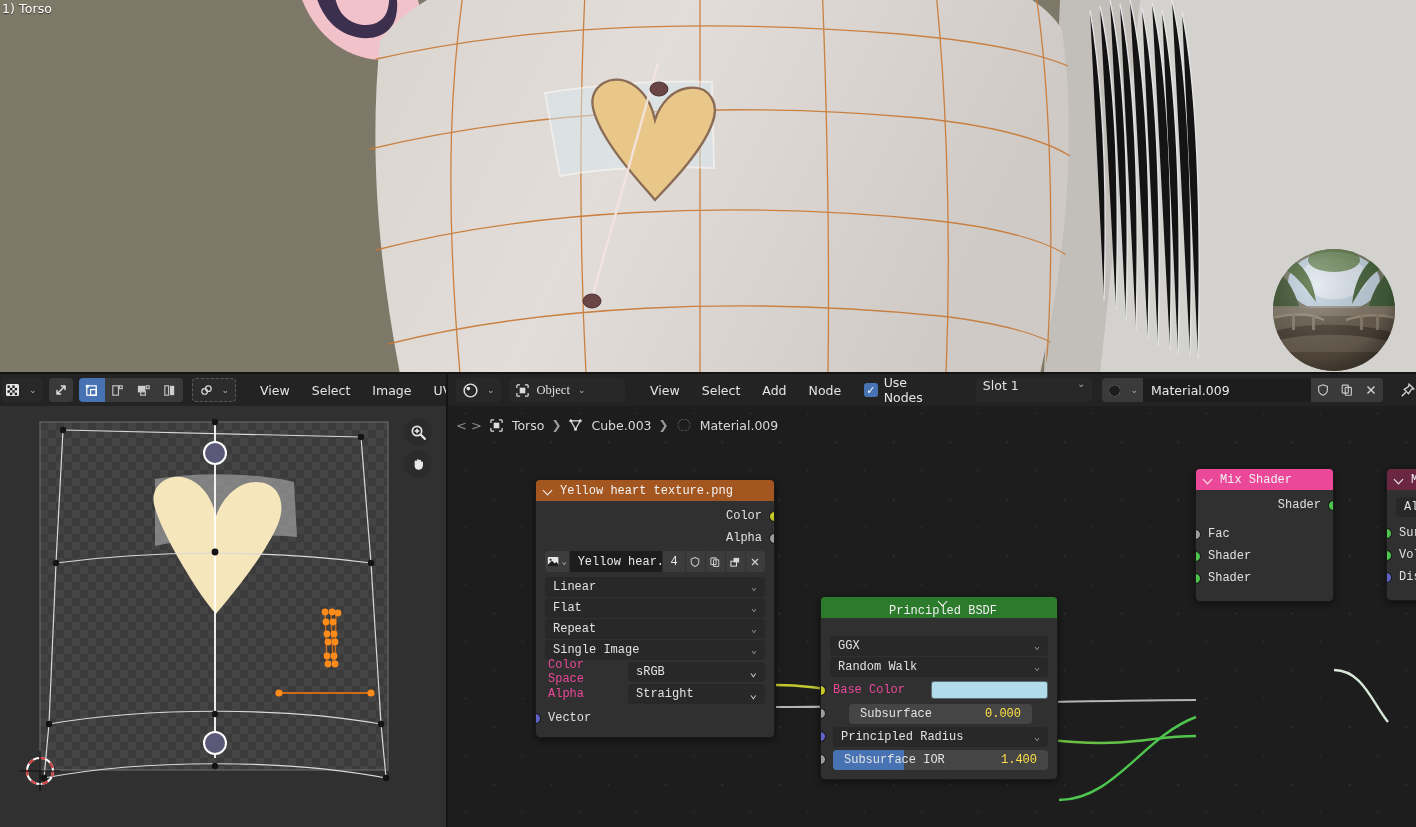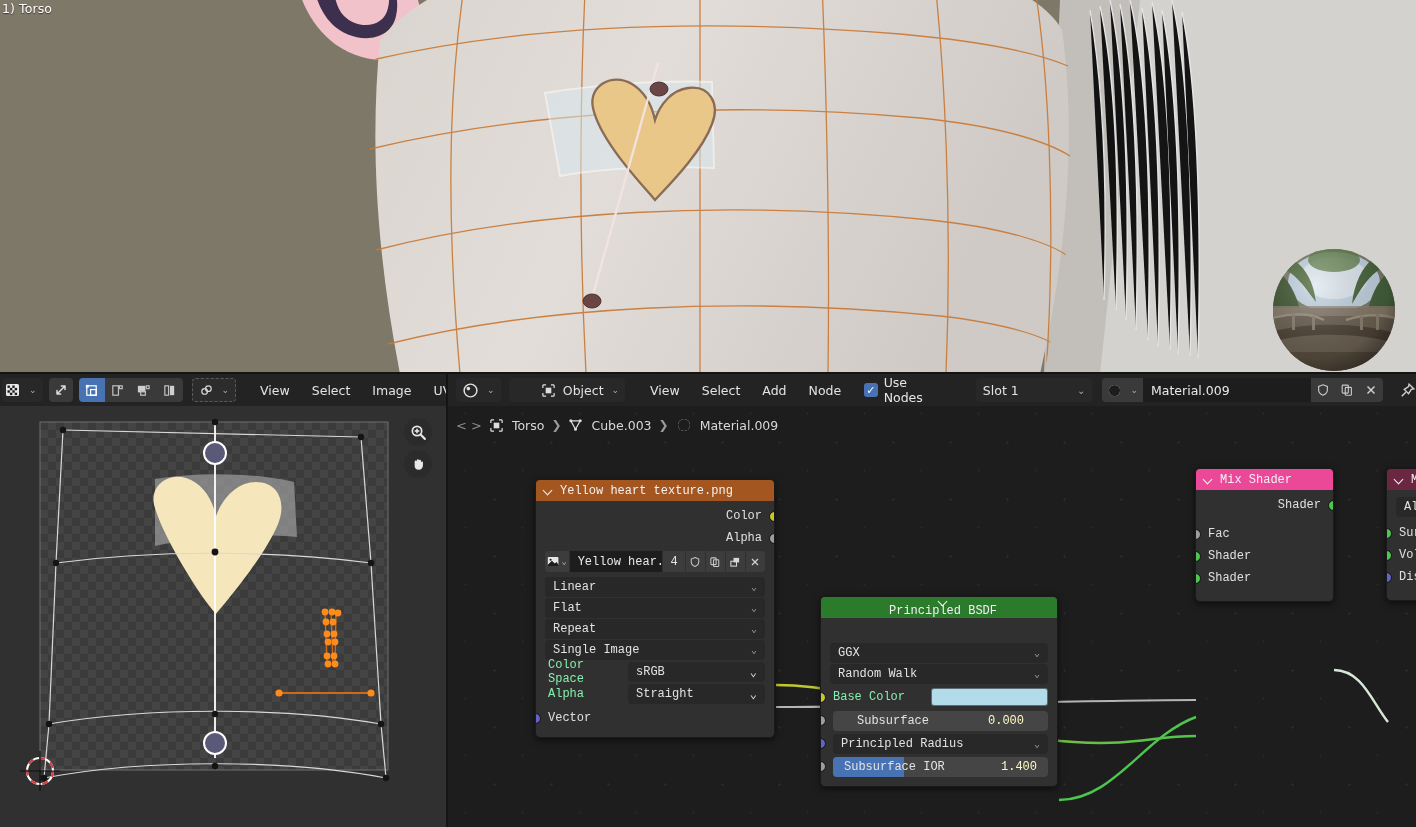--- a/index.html
+++ b/index.html
@@ -121,21 +121,21 @@
   
   .cbox {
     width: 14px; height: 14px; border-radius: 3px; background: #4772b3;
     display: inline-flex; align-items: center; justify-content: center;
     color: #fff; font-size: 11px; line-height: 1;
   }
 
   
   .select-box {
     height: 24px; background: #282828; border-radius: 4px;
-    display: inline-flex; align-items: center; justify-content: space-between;
+    display: inline-flex; justify-content: space-between;
     padding: 0 7px; color: #e3e3e3; font-size: 12.5px;
   }
   .name-field {
     height: 24px; background: #1d1d1d; border-radius: 0;
     display: inline-flex; align-items: center; padding: 0 8px;
     color: #e9e9e9; font-size: 12.5px;
   }
   .mini-btn {
     height:24px; width:24px; background:#3a3a3a; color:#c8c8c8;
     display:inline-flex; align-items:center; justify-content:center;
@@ -185,23 +185,23 @@
   .lbl { font-size: 12px; color: #e0e0e0; }
 
   .nfield {
     height: 20px; background: #282828; border-radius: 4px;
     display: flex; align-items: center; justify-content: space-between;
     padding: 0 8px; font-size: 12px; color: #e2e2e2;
     margin: 1px 9px;
   }
   .nfield .caret { color: #a8a8a8; font-size: 10px; }
   .nfield.slider { background:#454545; justify-content: space-between; }
-  .nfield.slider .v { color:#fef9c3; }
+  .nfield.slider .v { color:#fde047; }
   .nprop { display:flex; align-items:center; height:22px; padding: 0 9px 0 12px; gap: 6px; }
-  .nprop .pl { font-size:12px; color:#86efac; flex: 0 0 auto; }
+  .nprop .pl { font-size:12px; color:#ec4899; flex: 0 0 auto; }
   .nprop .pf {
     flex: 1 1 auto; height: 20px; background:#282828; border-radius:4px;
     display:flex; align-items:center; justify-content:space-between; padding:0 8px;
     font-size:12px; color:#e2e2e2;
   }
   .swatch { height: 18px; border-radius: 3px; border: 1px solid #15151590; }
 
   
   .dbstrip { display:flex; align-items:center; margin: 2px 9px 5px 9px; height: 21px; gap: 1px; }
   .dbstrip .ic {
@@ -525,21 +525,21 @@
 
     <div id="sh-header">
       <div class="dropdown">
         <svg width="17" height="17" viewBox="0 0 16 16">
           <circle cx="8" cy="8" r="6" fill="none" stroke="#e0e0e0" stroke-width="1.4"></circle>
           <circle cx="6" cy="6.2" r="1.7" fill="#e0e0e0"></circle>
         </svg>
         <span class="caret">⌄</span>
       </div>
 
-      <div class="dropdown" style="margin-left:8px; width:120px; justify-content:flex-end;">
+      <div class="dropdown" style="margin-left:8px; width:120px; justify-content:flex-start;font-family:Liberation Serif, serif;">
         <span style="display:flex;align-items:center;gap:7px;">
           <svg width="15" height="15" viewBox="0 0 16 16">
             <path d="M2 2 h3.4 M2 2 v3.4 M14 2 h-3.4 M14 2 v3.4 M2 14 h3.4 M2 14 v-3.4 M14 14 h-3.4 M14 14 v-3.4" stroke="#dcdcdc" stroke-width="1.3" fill="none"></path>
             <rect x="5" y="5" width="6" height="6" fill="#dcdcdc"></rect>
           </svg>
           <span>Object</span>
         </span>
         <span class="caret">⌄</span>
       </div>
 
@@ -710,38 +710,38 @@
         </div>
       </div>
 
       <div class="node" id="n-bsdf" style="left:366px; top:190px; width:238px;">
         <div class="node-head bsdf">
           <span class="chev"></span>
           <span>Principled BSDF</span>
         </div>
         <div class="node-body">
 
-          <div class="nfield" style="margin-top:21px;">
+          <div class="nfield" style="margin-top:14px;">
             <span>GGX</span>
             <span class="caret">⌄</span>
           </div>
           <div class="nfield">
             <span>Random Walk</span>
             <span class="caret">⌄</span>
           </div>
 
           <div class="nprop" style="height:24px;position:relative;">
             <span class="socket sk-yellow" style="left:-6px;"></span>
             <span class="pl" style="width:92px;">Base Color</span>
             <span class="swatch" style="flex:1 1 auto; background:#b3dcea;"></span>
           </div>
 
           <div style="position:relative;height:23px;padding:0 9px 0 12px;display:flex;align-items:center;">
             <span class="socket sk-gray" style="left:-6px;"></span>
-            <span class="nfield slider" style="flex:1 1 auto;margin:0;padding:0 24px;">
+            <span class="nfield slider" style="flex:1 1 auto;margin:16px;padding:0 11px;">
               <span>Subsurface</span>
               <span class="v">0.000</span>
             </span>
           </div>
 
           <div style="position:relative;height:23px;padding:0 9px 0 12px;display:flex;align-items:center;">
             <span class="socket sk-purple" style="left:-6px;"></span>
             <span class="nfield" style="flex:1 1 auto;margin:0;">
               <span>Principled Radius</span>
               <span class="caret">⌄</span>

